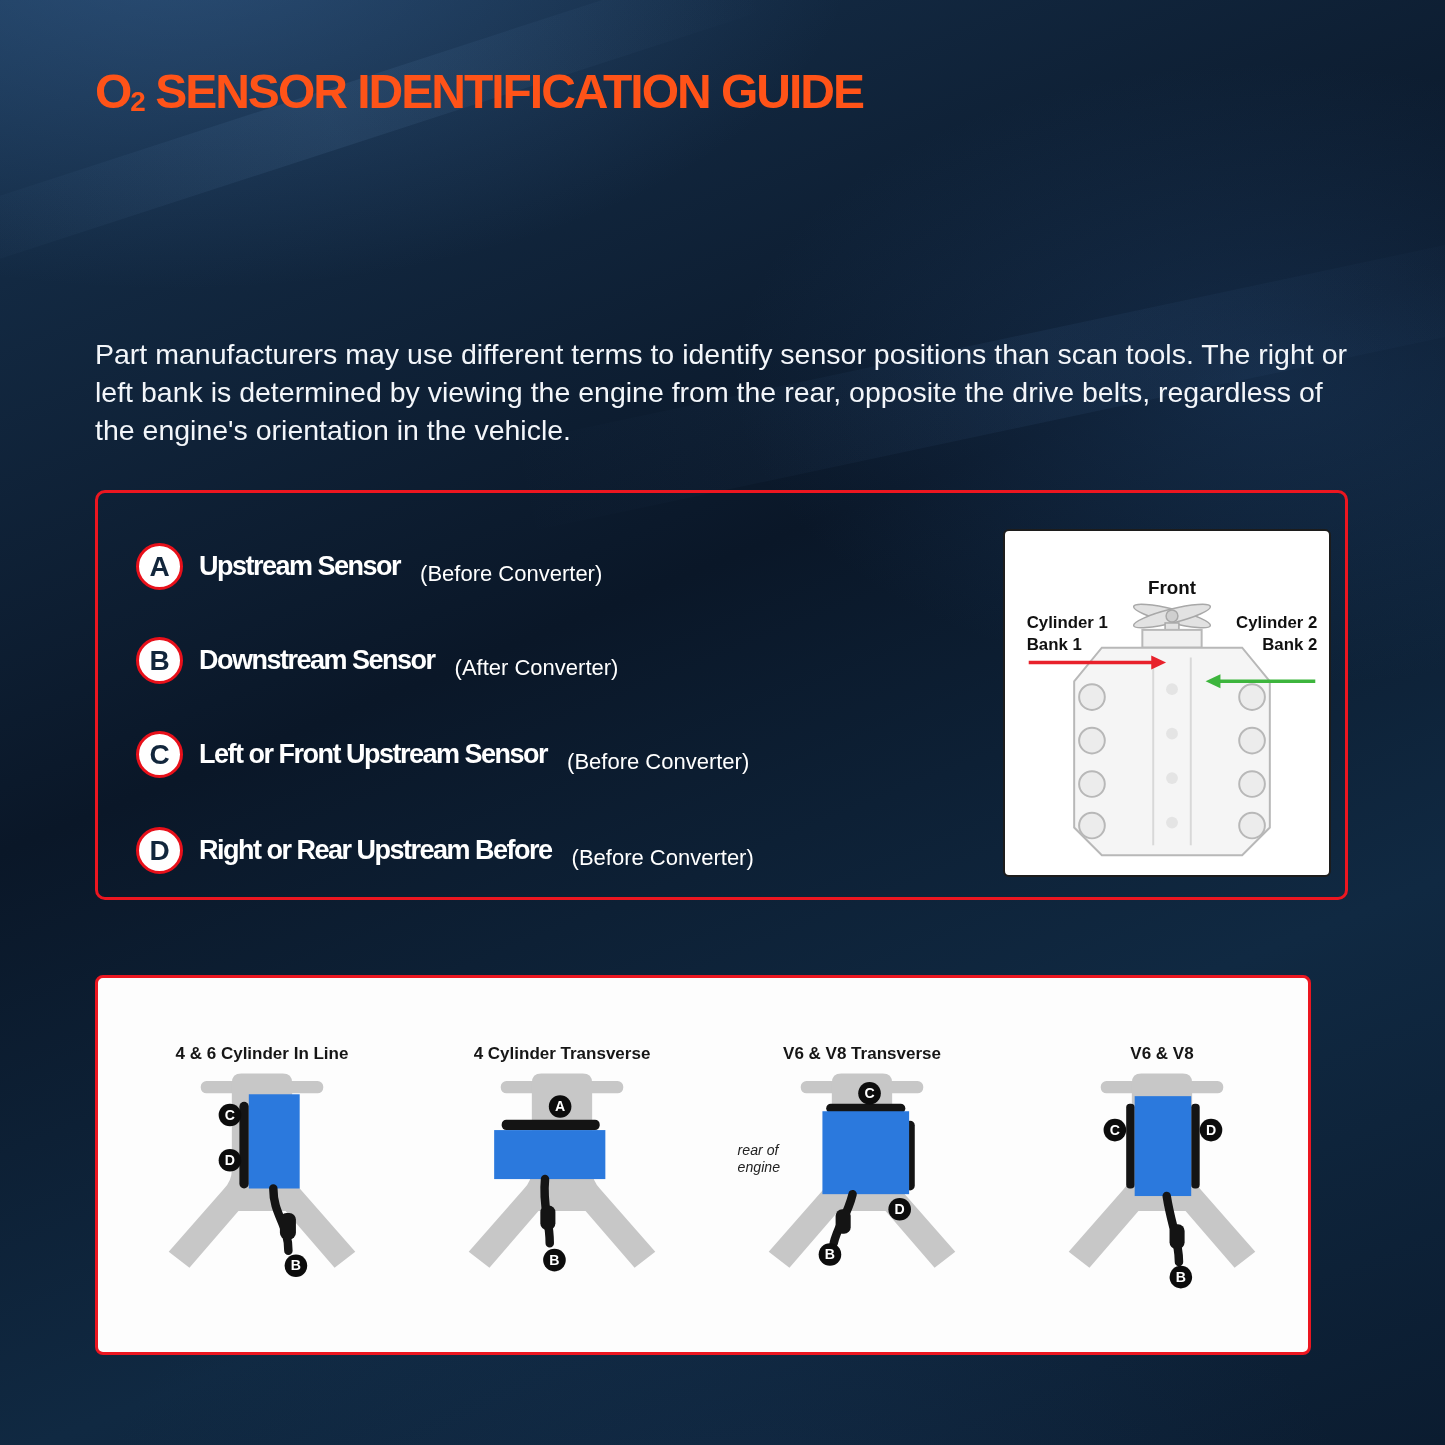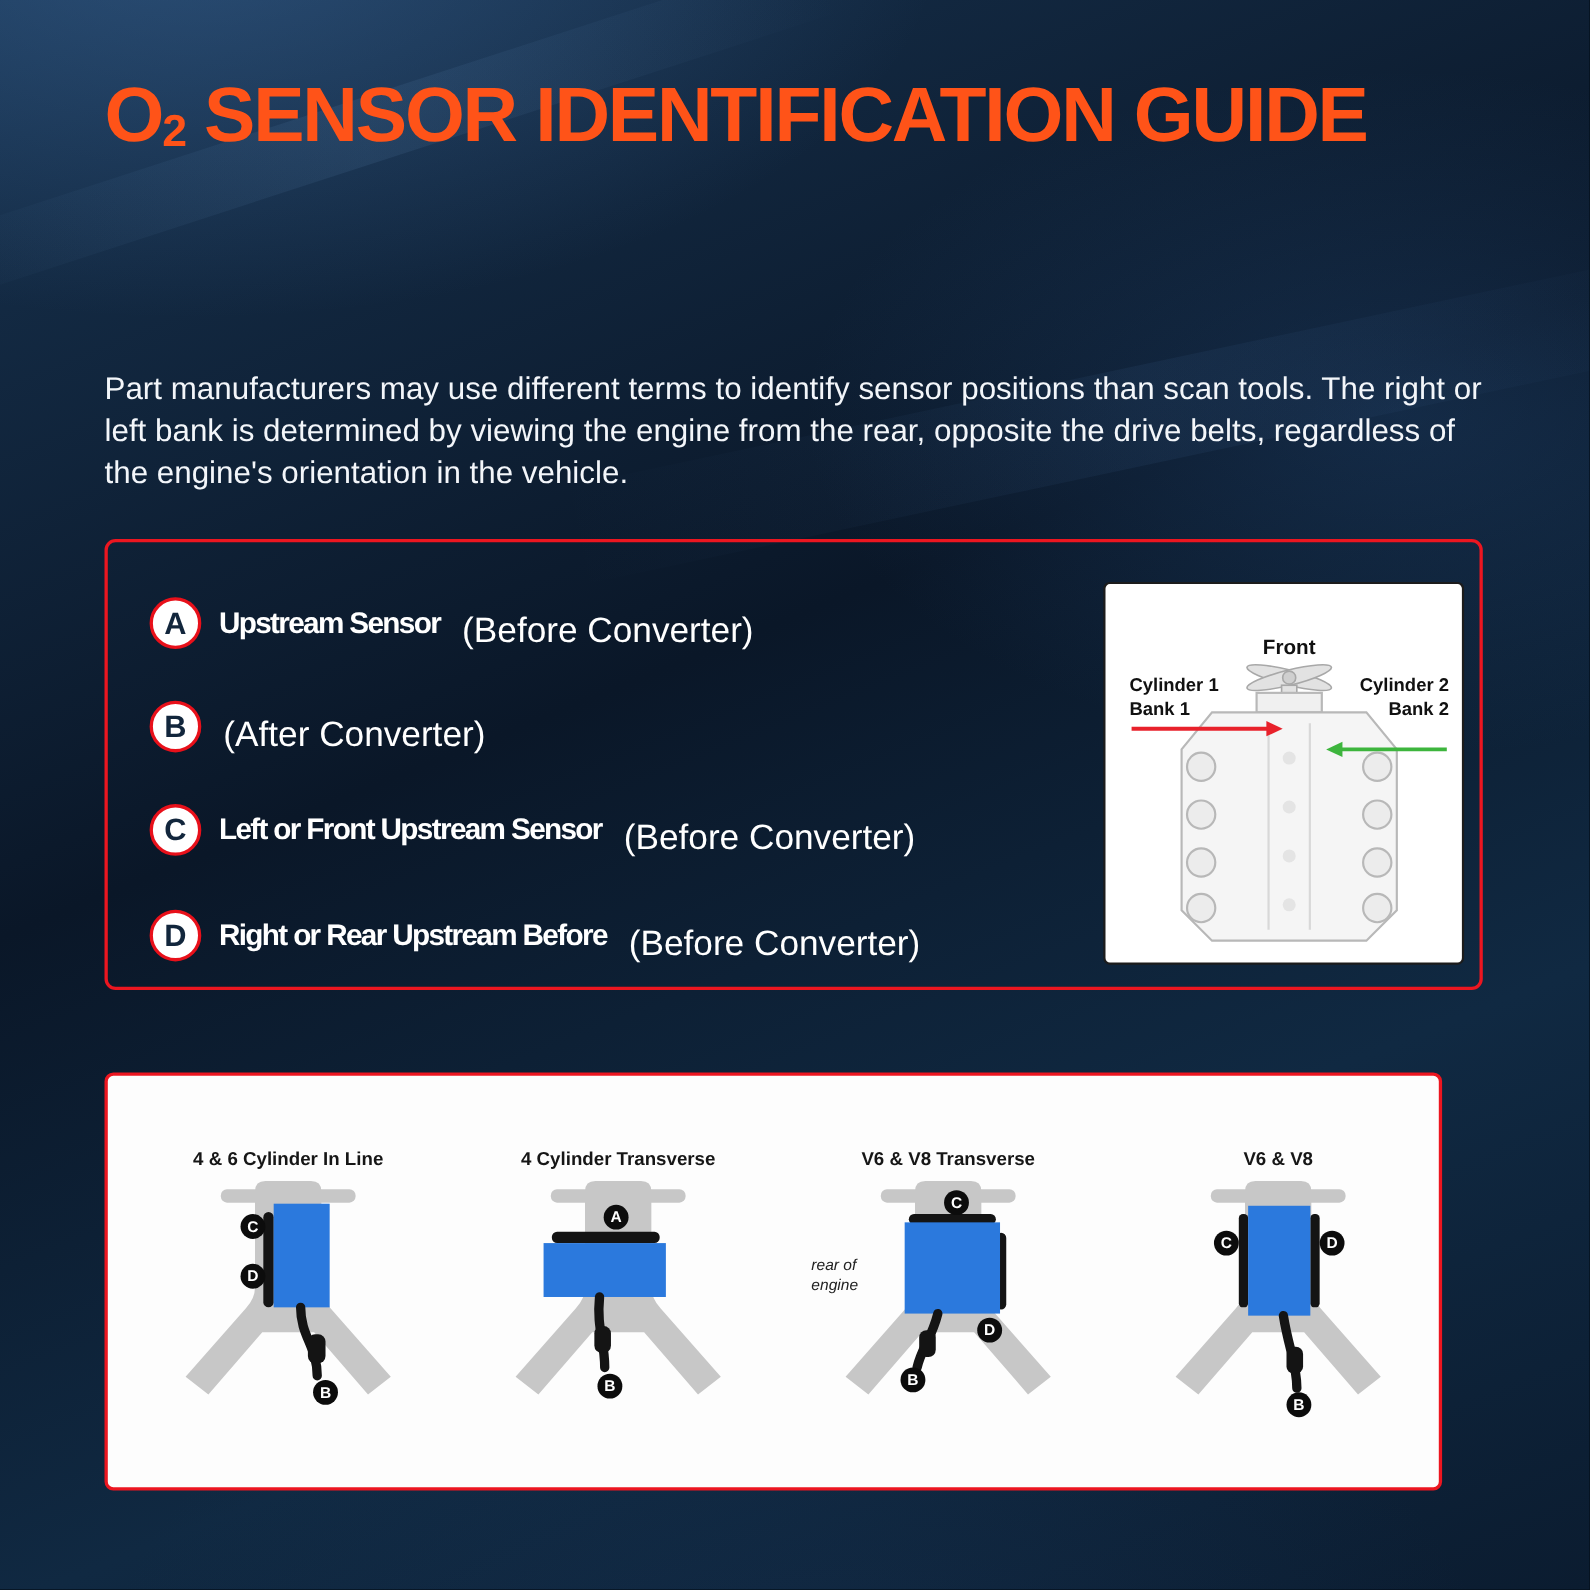--- a/index.html
+++ b/index.html
@@ -16,21 +16,21 @@
       linear-gradient(158deg, #17324f 0%, #0a1728 42%, #102942 72%, #0b1c30 100%);
   }
   .streak { position:absolute; pointer-events:none; }
   .streak.s1 { left:-120px; top:90px; width:900px; height:60px; transform:rotate(-18deg);
     background:linear-gradient(90deg, transparent, rgba(120,170,220,0.10), transparent); }
   .streak.s2 { left:500px; top:330px; width:1100px; height:90px; transform:rotate(-12deg);
     background:linear-gradient(90deg, transparent, rgba(90,140,200,0.08), transparent); }
 
   .title {
     position:absolute; left:95px; top:64px;
-    font-size:70px; font-weight:800; letter-spacing:-2px;
+    font-size:48px; font-weight:800; letter-spacing:-2px;
     color:#ff5318; white-space:nowrap;
   }
   .title .t-sub { font-size:0.58em; position:relative; top:0.12em; font-weight:800; }
 
   .para {
     position:absolute; left:95px; width:1268px;
     font-size:28.5px; line-height:1.33; color:#f3f6fa; font-weight:400;
   }
   .para.p1 { top:196px; }
   .para.p2 { top:336px; }
@@ -52,21 +52,21 @@
     background:#ffffff; border:3px solid #e8101a;
     color:#12263c; font-weight:800; font-size:28px;
     display:flex; align-items:center; justify-content:center;
     flex:0 0 auto;
   }
   .legend-name {
     color:#ffffff; font-weight:800; font-size:27px; letter-spacing:-1.5px;
     white-space:nowrap;
   }
   .legend-note {
-    color:#ffffff; font-size:32px; font-weight:400;
+    color:#ffffff; font-size:22px; font-weight:400;
     position:relative; top:7px; margin-left:4px; white-space:nowrap;
   }
 
   .engine-panel {
     position:absolute; right:14px; top:36px;
     width:328px; height:348px;
     background:#ffffff; border:2px solid #1c1c1c; border-radius:6px;
     overflow:hidden;
   }
   .engine-panel svg { display:block; }
@@ -98,20 +98,21 @@
   <div class="legend-box">
 
     <div class="legend-row r1">
       <div class="badge-letter">A</div>
       <span class="legend-name">Upstream Sensor</span>
       <span class="legend-note">(Before Converter)</span>
     </div>
 
     <div class="legend-row r2">
       <div class="badge-letter">B</div>
+      <span class="legend-name">Downstream Sensor</span>
       <span class="legend-note">(After Converter)</span>
     </div>
 
     <div class="legend-row r3">
       <div class="badge-letter">C</div>
       <span class="legend-name">Left or Front Upstream Sensor</span>
       <span class="legend-note">(Before Converter)</span>
     </div>
 
     <div class="legend-row r4">

